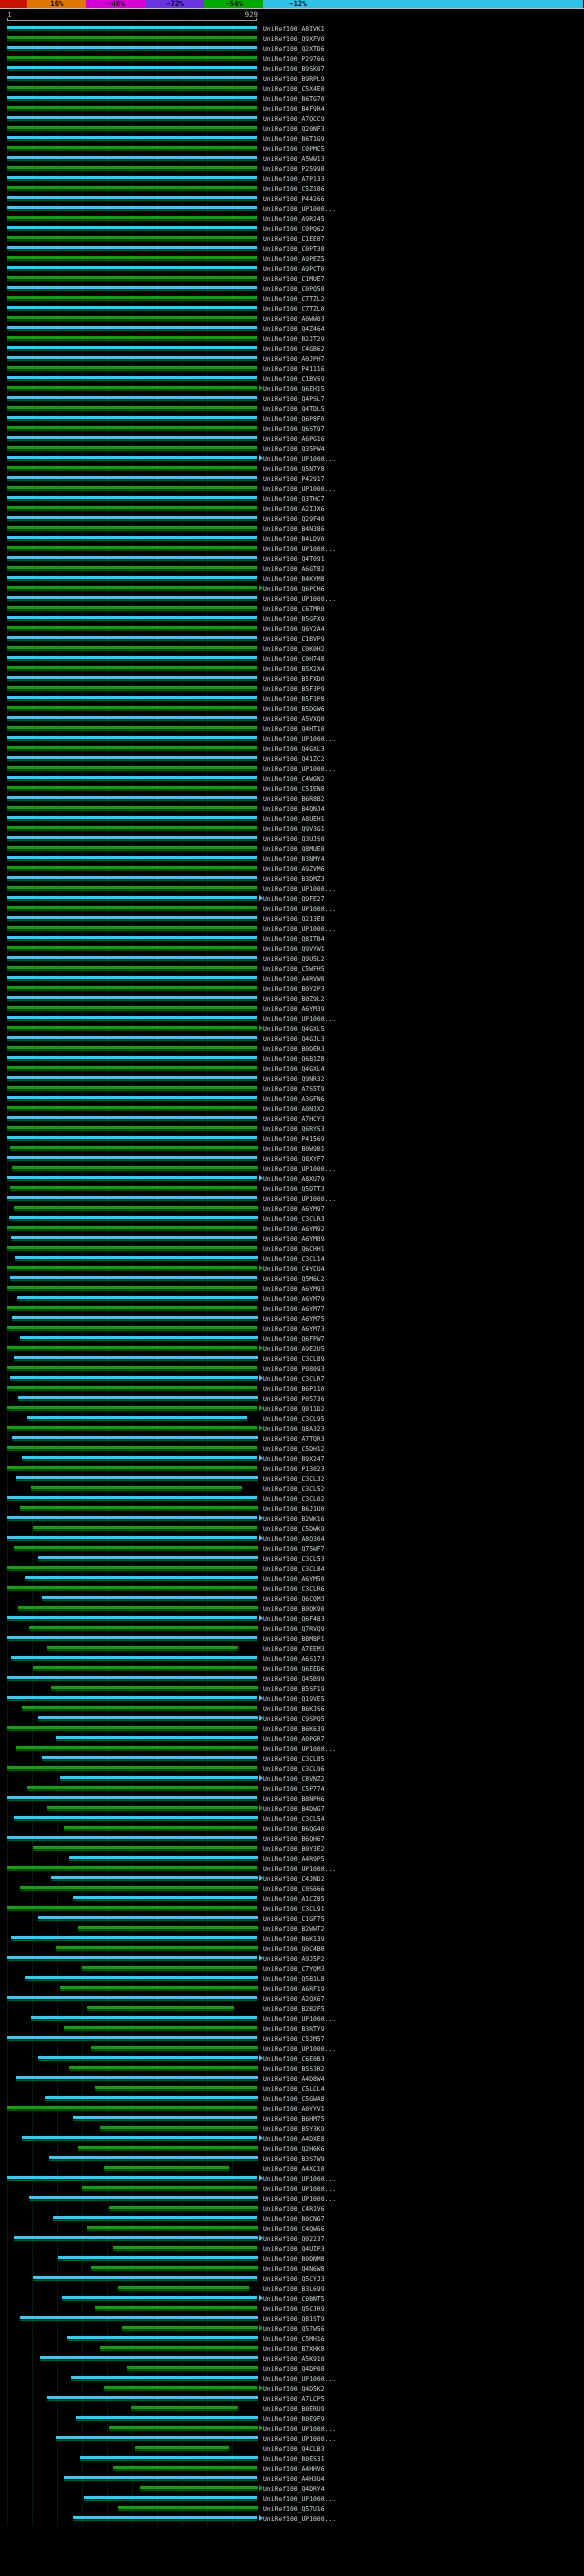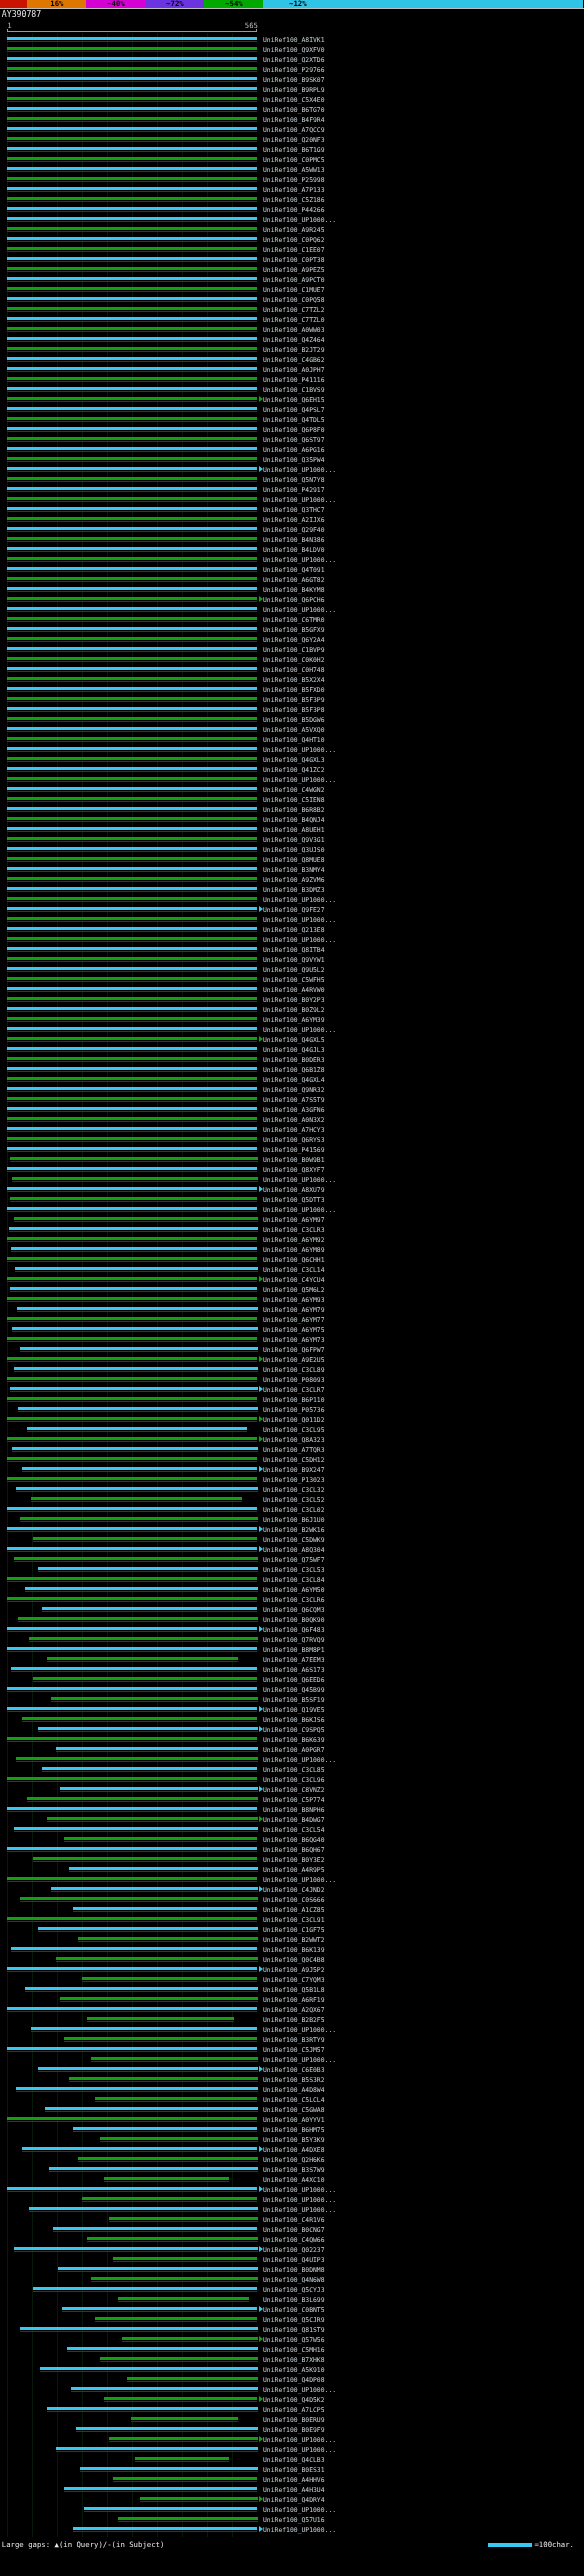--- a/index.html
+++ b/index.html
@@ -52,25 +52,24 @@
         <span>~72%</span>
       </div>
       <div class="seg" style="background: rgb(0, 168, 0); width: 59px;">
         <span>~54%</span>
       </div>
       <div class="seg" style="background: rgb(47, 196, 230); width: 320px;">
         <span class="last">~12%</span>
       </div>
     </div>
 
-  <div class="query-title">AY390787</div>
 
   <div class="ruler">
     <span class="r-start">1</span>
-    <span class="r-end">565</span>
+    <span class="r-end">929</span>
     <div class="r-line"></div>
   </div>
 
   <div class="rows" id="rows">
     <div class="grid"></div>
   <div class="row">
         <div class="subline" style="left: 7.3px; width: 250px;"></div>
         <div class="bar" style="left: 7.3px; width: 250px; background: rgb(56, 201, 242);"></div>
         <div class="hlabel">UniRef100_A8IVK1</div>
       </div>
@@ -1345,22 +1344,15 @@
         <div class="hlabel">UniRef100_Q57U16</div>
       </div>
       <div class="row">
         <div class="subline" style="left: 73px; width: 184px;"></div>
         <div class="bar" style="left: 73px; width: 184px; background: rgb(56, 201, 242);"></div>
         <div class="arrow" style="left: 259px; border-left-color: rgb(56, 201, 242);"></div>
         <div class="hlabel">UniRef100_UP1000...</div>
       </div>
     </div>
 
-  <div class="footer">
-    <span>Large gaps: ▲(in Query)/-(in Subject)</span>
-    <span class="legend-right">
-      <span class="legend-bar" id="legendbar" style="width: 44px;"></span>
-      <span>=100char.</span>
-    </span>
-  </div>
 
 </div>
 
 
 </body></html>

